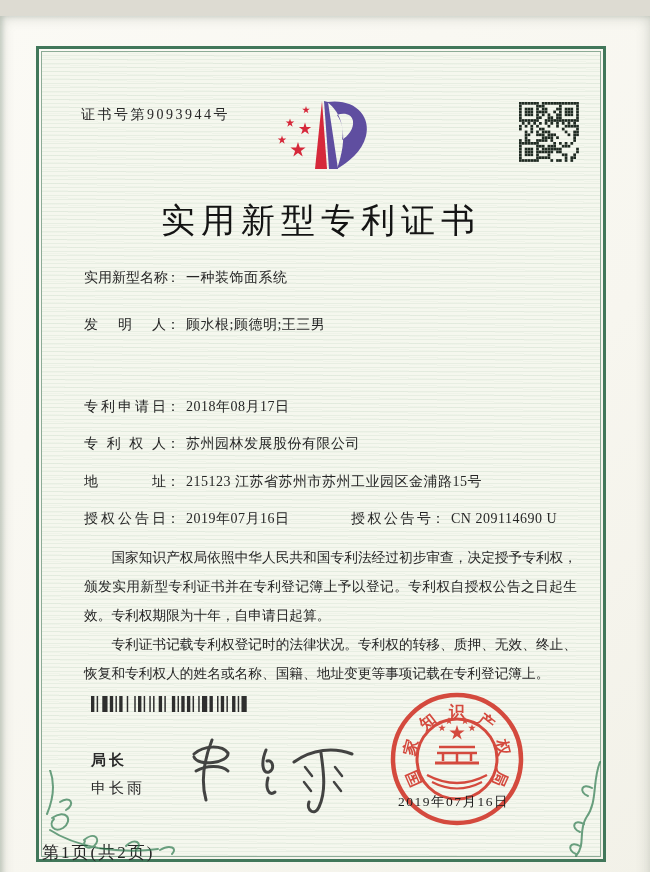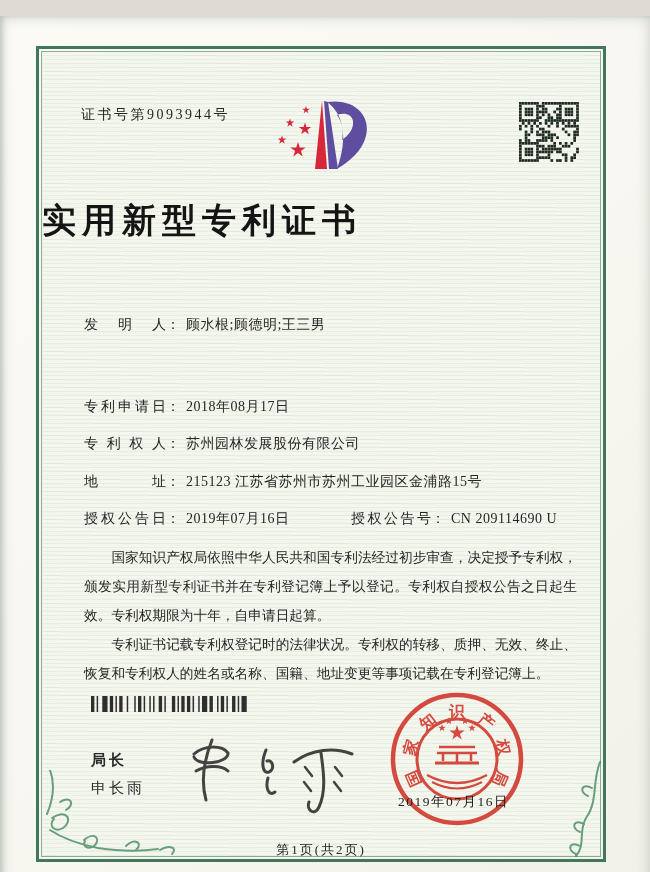--- a/index.html
+++ b/index.html
@@ -10,40 +10,40 @@
   .frame{position:absolute;left:36px;top:30px;width:564px;height:810px;
     border:3px solid #41775a;}
   .frame-inner{position:absolute;left:2px;top:2px;right:2px;bottom:2px;
     border:1px solid #8cab96;
     background:
       repeating-linear-gradient(0deg, rgba(110,160,122,.10) 0 1px, rgba(255,255,255,0) 1px 4px),
       repeating-linear-gradient(2deg, rgba(120,170,130,.05) 0 1px, rgba(255,255,255,0) 1px 7px),
       #f5f7ee;}
   .abs{position:absolute;}
   .cert-no{left:39px;top:54px;font-size:14px;letter-spacing:2.5px;color:#262626;}
-  .title{left:0;top:146px;width:100%;font-size:34px;
-    letter-spacing:6px;color:#141414;font-weight:700;}
+  .title{left:0;top:146px;width:100%;text-align:center;font-size:34px;
+    letter-spacing:6px;color:#141414;font-weight:400;}
   .frow{left:42px;height:20px;white-space:nowrap;font-size:14px;color:#262626;}
   .flabel{display:inline-block;width:82px;text-align:justify;text-align-last:justify;
     vertical-align:bottom;}
   .flabel2{display:inline-block;width:80px;text-align:justify;text-align-last:justify;
     vertical-align:bottom;}
   .fcolon{display:inline-block;margin-right:6px;}
   .fvalue{letter-spacing:.5px;}
   .grant-pair{display:inline-block;margin-left:58px;}
   .body-text{left:42px;top:491px;width:493px;font-size:13.7px;line-height:29px;
     text-align:justify;color:#262626;}
   .body-text p{margin:0;text-indent:2em;}
   .officer-title{left:49px;top:699px;font-size:15px;letter-spacing:3px;
     font-family:"Liberation Sans",sans-serif;font-weight:700;color:#2a2a2a;}
   .officer-name{left:49px;top:727px;font-size:15px;letter-spacing:3px;
     font-family:Liberation Mono, monospace;font-weight:500;color:#2a2a2a;}
   .seal-date{left:356px;top:741px;width:160px;font-size:13.5px;letter-spacing:1.5px;
     color:#1e1e1e;z-index:6;}
-  .footer{left:0;top:789px;width:100%;text-align:center;font-size:13px;
+  .footer{left:0;top:789px;width:100%;text-align:left;font-size:17px;
     letter-spacing:2px;color:#262626;}
   svg{display:block;}
   .sealchar{font-size:16px;fill:#d23c30;font-weight:700;
     font-family:"Liberation Serif",serif;}
 </style>
 </head>
 <body>
 
 <div class="canvas">
   <div class="frame">
@@ -301,20 +301,23 @@
           <rect x="54.285714285714285" y="54.285714285714285" width="2.7142857142857144" height="2.7142857142857144" fill="#1f2a22"></rect>
           <rect x="31.42857142857143" y="57.142857142857146" width="2.7142857142857144" height="2.7142857142857144" fill="#1f2a22"></rect>
           <rect x="37.142857142857146" y="57.142857142857146" width="2.7142857142857144" height="2.7142857142857144" fill="#1f2a22"></rect>
           <rect x="40" y="57.142857142857146" width="2.7142857142857144" height="2.7142857142857144" fill="#1f2a22"></rect>
           <rect x="45.714285714285715" y="57.142857142857146" width="2.7142857142857144" height="2.7142857142857144" fill="#1f2a22"></rect>
           <rect x="51.42857142857143" y="57.142857142857146" width="2.7142857142857144" height="2.7142857142857144" fill="#1f2a22"></rect>
         </svg>
 
       <div class="abs title">实用新型专利证书</div>
 
+      <div class="abs frow" style="top:217px">
+        <span class="flabel">实用新型名称</span><span class="fcolon">：</span><span class="fvalue">一种装饰面系统</span>
+      </div>
       <div class="abs frow" style="top:264px">
         <span class="flabel">发明人</span><span class="fcolon">：</span><span class="fvalue">顾水根;顾德明;王三男</span>
       </div>
       <div class="abs frow" style="top:346px">
         <span class="flabel">专利申请日</span><span class="fcolon">：</span><span class="fvalue">2018年08月17日</span>
       </div>
       <div class="abs frow" style="top:383px">
         <span class="flabel">专利权人</span><span class="fcolon">：</span><span class="fvalue">苏州园林发展股份有限公司</span>
       </div>
       <div class="abs frow" style="top:421px">

